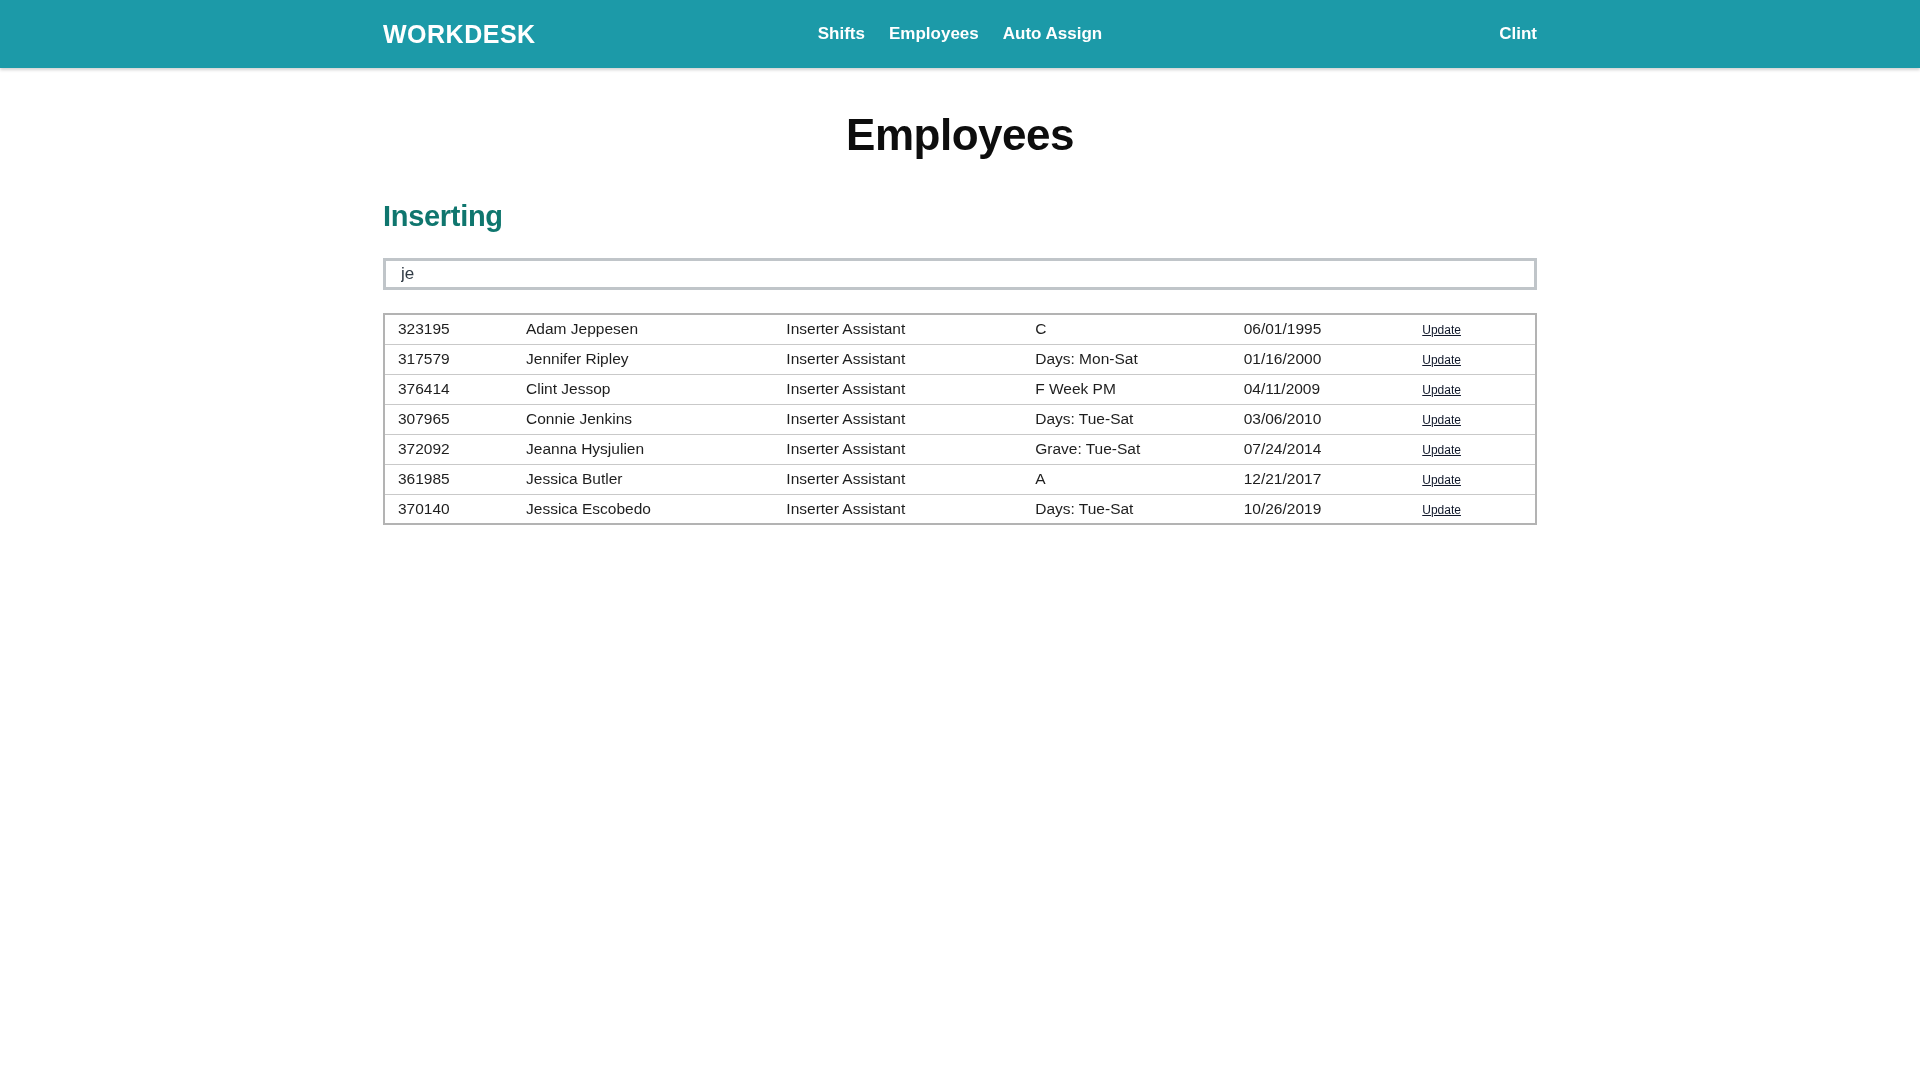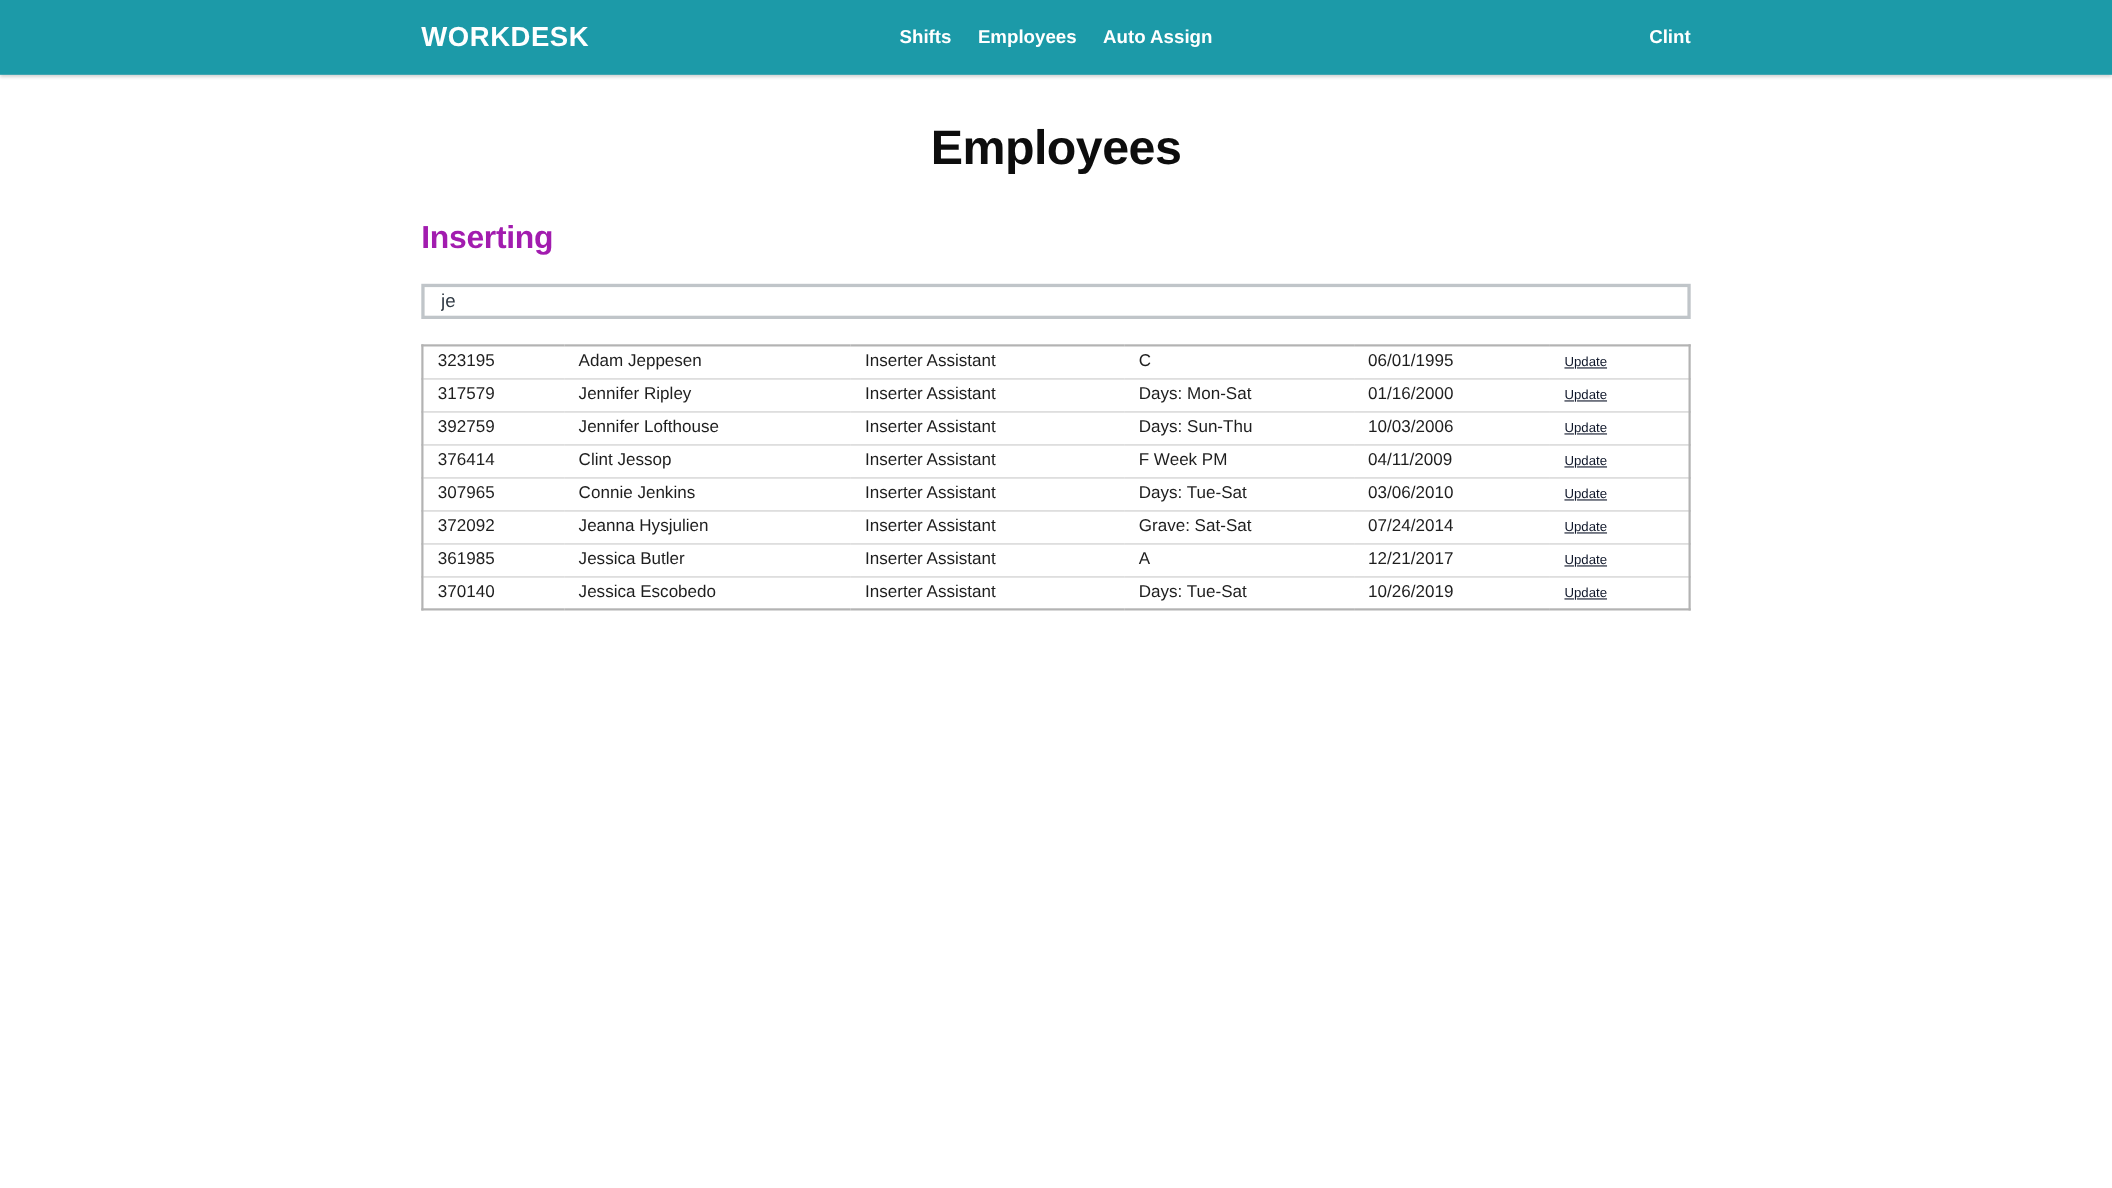--- a/index.html
+++ b/index.html
@@ -62,21 +62,21 @@
     text-align: center;
     font-size: 44px;
     font-weight: bold;
     color: #0d0d0d;
     letter-spacing: -0.5px;
   }
   h2.section-heading {
     margin-top: 40px;
     font-size: 29px;
     font-weight: bold;
-    color: #a21caf;
+    color: #0f766e;
     letter-spacing: -0.3px;
   }
   .search-input {
     display: block;
     width: 100%;
     height: 32px;
     margin-top: 25px;
     border: 3px solid #c0c5c9;
     background: #ffffff;
     font-family: "Liberation Sans", sans-serif;
@@ -152,48 +152,40 @@
       </tr>
       <tr>
         <td>317579</td>
         <td>Jennifer Ripley</td>
         <td>Inserter Assistant</td>
         <td>Days: Mon-Sat</td>
         <td>01/16/2000</td>
         <td><a class="update-link">Update</a></td>
       </tr>
       <tr>
-        <td>392759</td>
-        <td>Jennifer Lofthouse</td>
-        <td>Inserter Assistant</td>
-        <td>Days: Sun-Thu</td>
-        <td>10/03/2006</td>
-        <td><a class="update-link">Update</a></td>
-      </tr>
-      <tr>
         <td>376414</td>
         <td>Clint Jessop</td>
         <td>Inserter Assistant</td>
         <td>F Week PM</td>
         <td>04/11/2009</td>
         <td><a class="update-link">Update</a></td>
       </tr>
       <tr>
         <td>307965</td>
         <td>Connie Jenkins</td>
         <td>Inserter Assistant</td>
         <td>Days: Tue-Sat</td>
         <td>03/06/2010</td>
         <td><a class="update-link">Update</a></td>
       </tr>
       <tr>
         <td>372092</td>
         <td>Jeanna Hysjulien</td>
         <td>Inserter Assistant</td>
-        <td>Grave: Sat-Sat</td>
+        <td>Grave: Tue-Sat</td>
         <td>07/24/2014</td>
         <td><a class="update-link">Update</a></td>
       </tr>
       <tr>
         <td>361985</td>
         <td>Jessica Butler</td>
         <td>Inserter Assistant</td>
         <td>A</td>
         <td>12/21/2017</td>
         <td><a class="update-link">Update</a></td>

